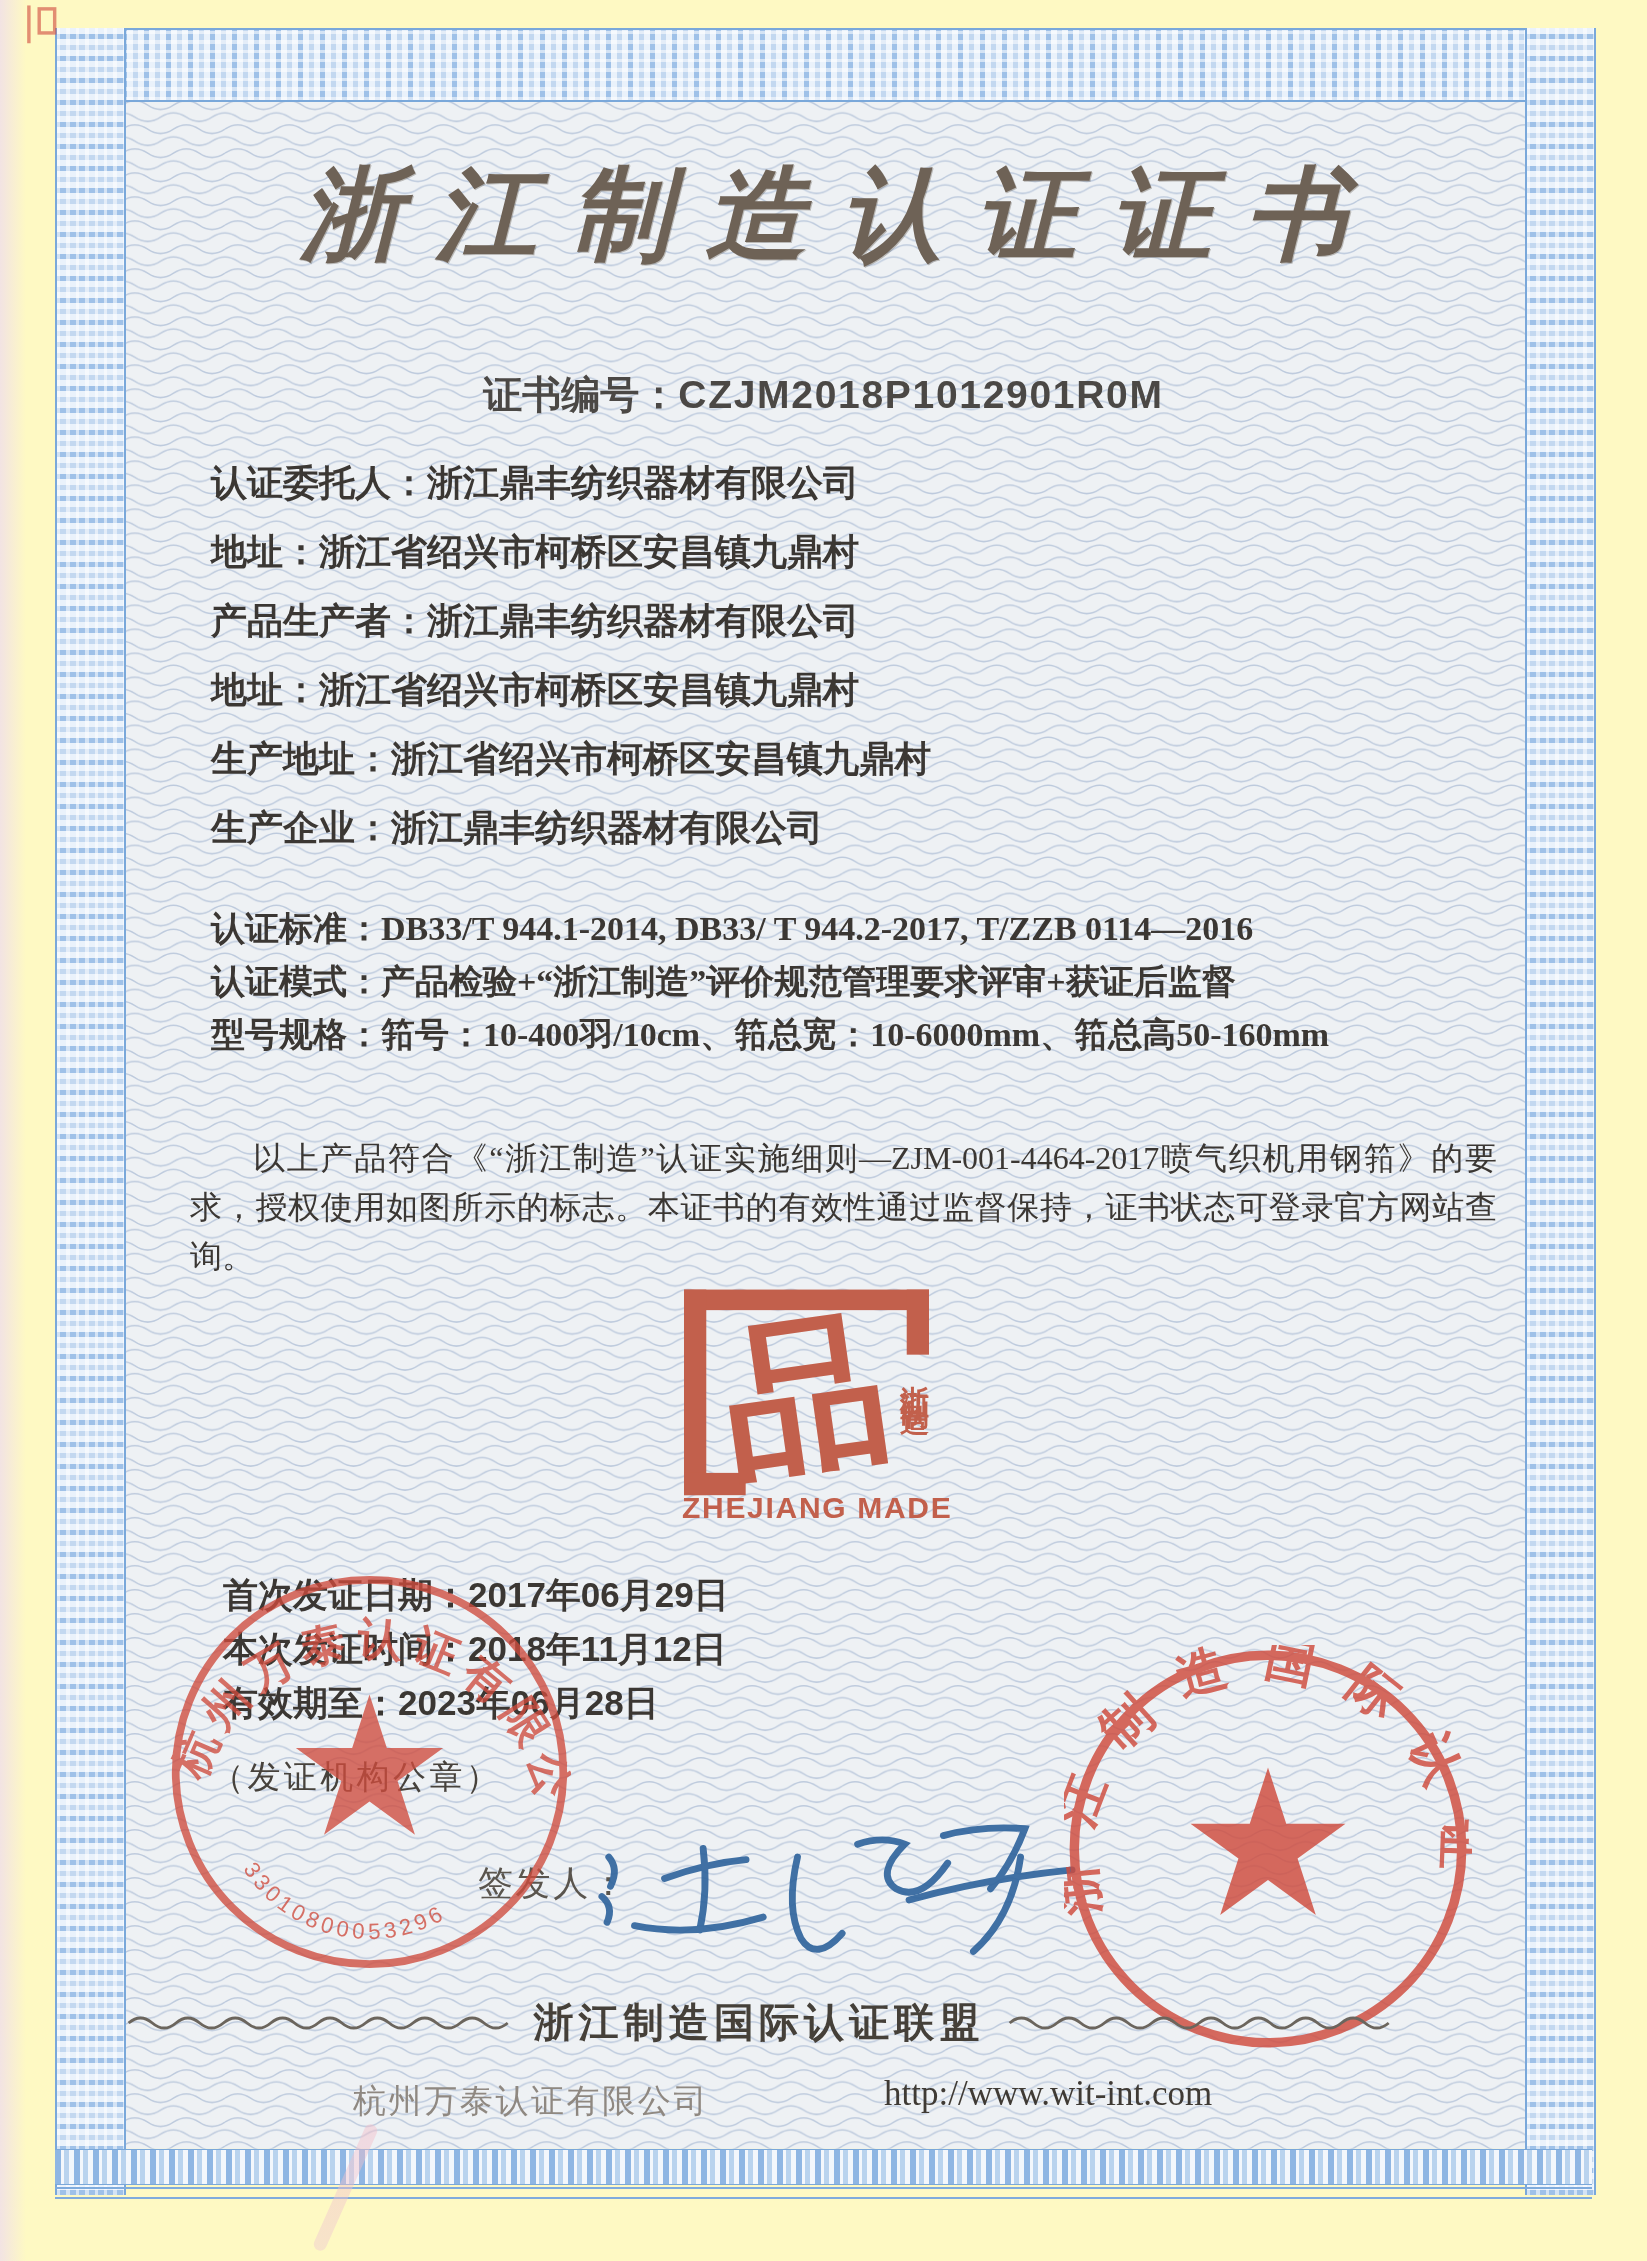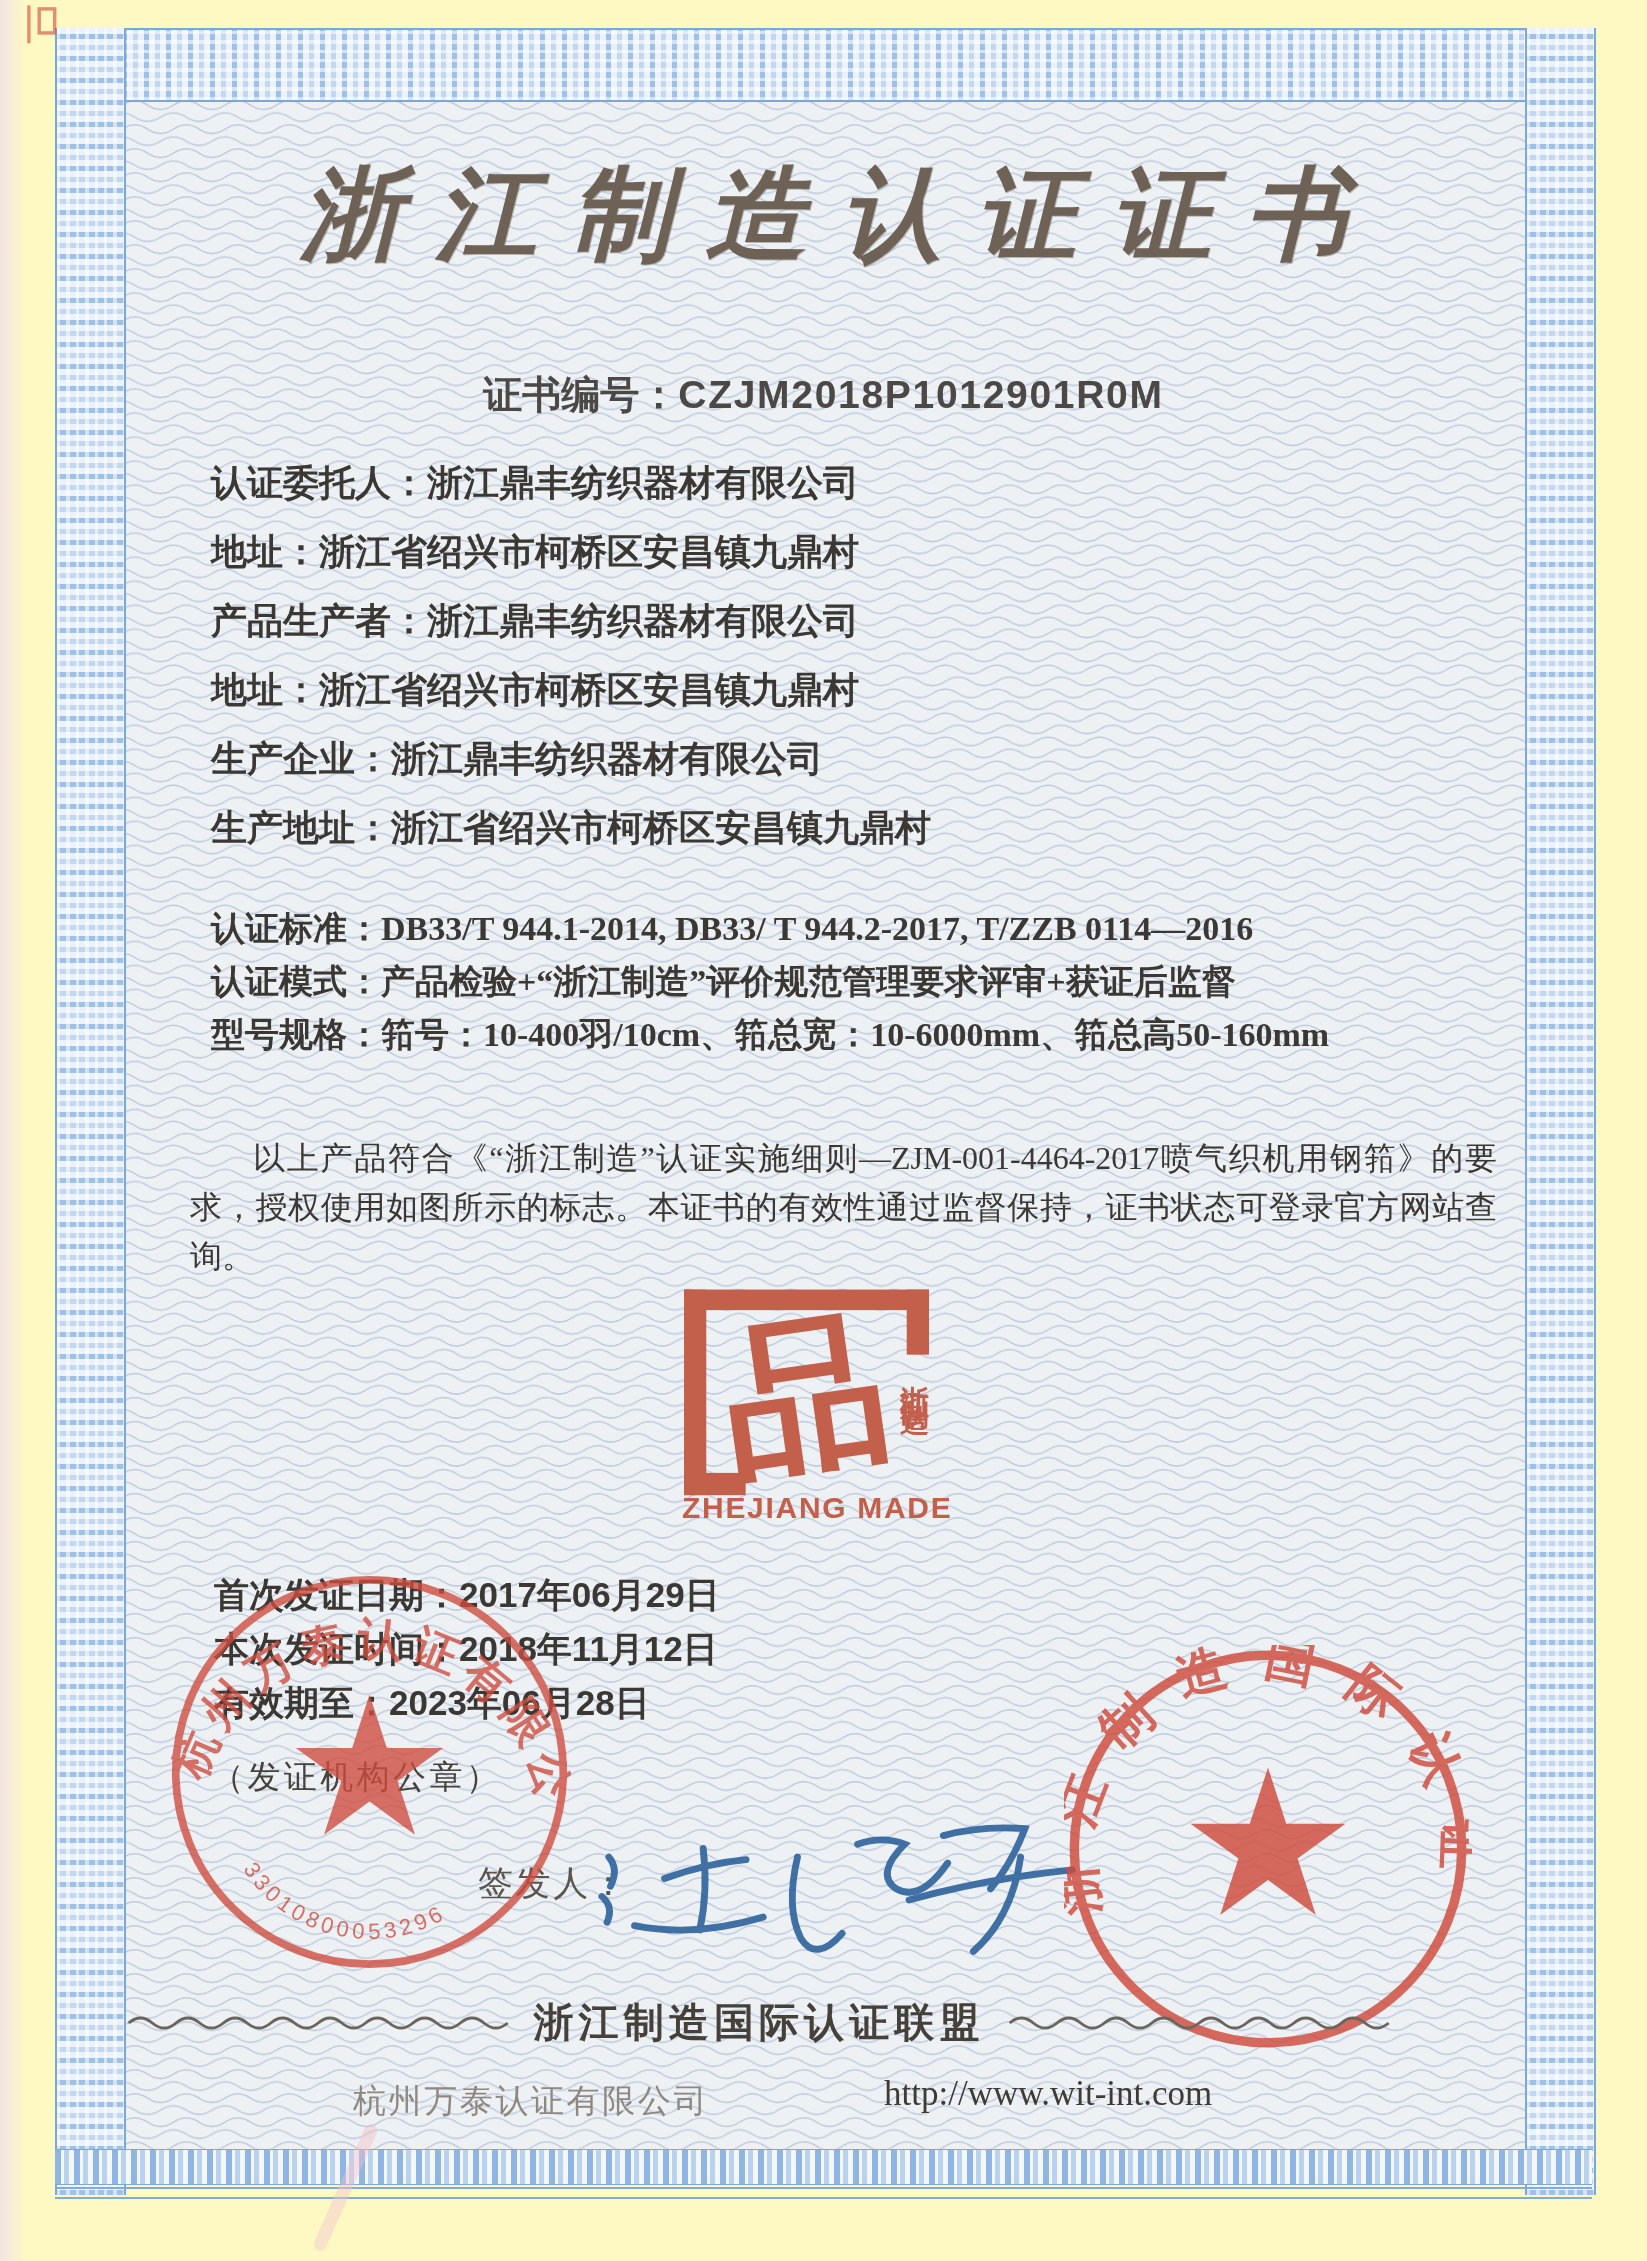--- a/index.html
+++ b/index.html
@@ -50,21 +50,21 @@
   
   .logo{position:absolute;left:682px;top:1287px;width:249px;height:233px;}
   .logo-glyph{position:absolute;left:26px;top:19px;width:194px;height:177px;
         font-size:165px;line-height:177px;color:#c2604c;font-weight:bold;text-align:center;
         transform:rotate(-8deg);font-family:"DejaVu Serif",serif;}
   .logo-vert{position:absolute;left:213px;top:75px;writing-mode:vertical-rl;
         font-size:29px;letter-spacing:6.9px;color:#c2604c;font-weight:bold;}
   .logo-caption{position:absolute;left:0;right:0;top:204px;text-align:center;
         font-size:30px;font-weight:bold;letter-spacing:1.7px;color:#c2604c;white-space:nowrap;}
   
-  .dates{position:absolute;left:214px;top:1572px;}
+  .dates{position:absolute;left:223px;top:1572px;}
   .dates .row{height:54px;font-size:35px;font-weight:bold;color:#3b3733;}
   .seal-note{position:absolute;left:211px;top:1755px;font-size:33px;color:#47423c;letter-spacing:3.4px;}
   .issuer-label{position:absolute;left:478px;top:1860px;font-size:35px;color:#5a554e;letter-spacing:2.6px;}
   .sig{position:absolute;left:583px;top:1797px;}
   .seal{position:absolute;}
   .seal-left{left:168px;top:1572px;}
   .seal-right{left:1064px;top:1645px;}
   
   .footer-row{position:absolute;left:120px;width:1278px;top:1995px;display:flex;
         align-items:center;justify-content:center;gap:22px;}
@@ -104,22 +104,22 @@
 
   <div class="certno">
     <span>证书编号：</span><span class="num">CZJM2018P1012901R0M</span>
   </div>
 
   <div class="info">
     <div class="row"><span>认证委托人：</span><span>浙江鼎丰纺织器材有限公司</span></div>
     <div class="row"><span>地址：</span><span>浙江省绍兴市柯桥区安昌镇九鼎村</span></div>
     <div class="row"><span>产品生产者：</span><span>浙江鼎丰纺织器材有限公司</span></div>
     <div class="row"><span>地址：</span><span>浙江省绍兴市柯桥区安昌镇九鼎村</span></div>
+    <div class="row"><span>生产地址：</span><span>浙江省绍兴市柯桥区安昌镇九鼎村</span></div>
     <div class="row"><span>生产企业：</span><span>浙江鼎丰纺织器材有限公司</span></div>
-    <div class="row"><span>生产地址：</span><span>浙江省绍兴市柯桥区安昌镇九鼎村</span></div>
   </div>
 
   <div class="specs">
     <div class="row"><span class="lab">认证标准：</span><span class="val">DB33/T 944.1-2014, DB33/ T 944.2-2017, T/ZZB 0114—2016</span></div>
     <div class="row"><span class="lab">认证模式：</span><span class="val">产品检验+“浙江制造”评价规范管理要求评审+获证后监督</span></div>
     <div class="row"><span class="lab">型号规格：</span><span class="val">筘号：10-400羽/10cm、筘总宽：10-6000mm、筘总高50-160mm</span></div>
   </div>
 
   <div class="statement">以上产品符合《“浙江制造”认证实施细则—ZJM-001-4464-2017喷气织机用钢筘》的要求，授权使用如图所示的标志。本证书的有效性通过监督保持，证书状态可登录官方网站查询。</div>
 

